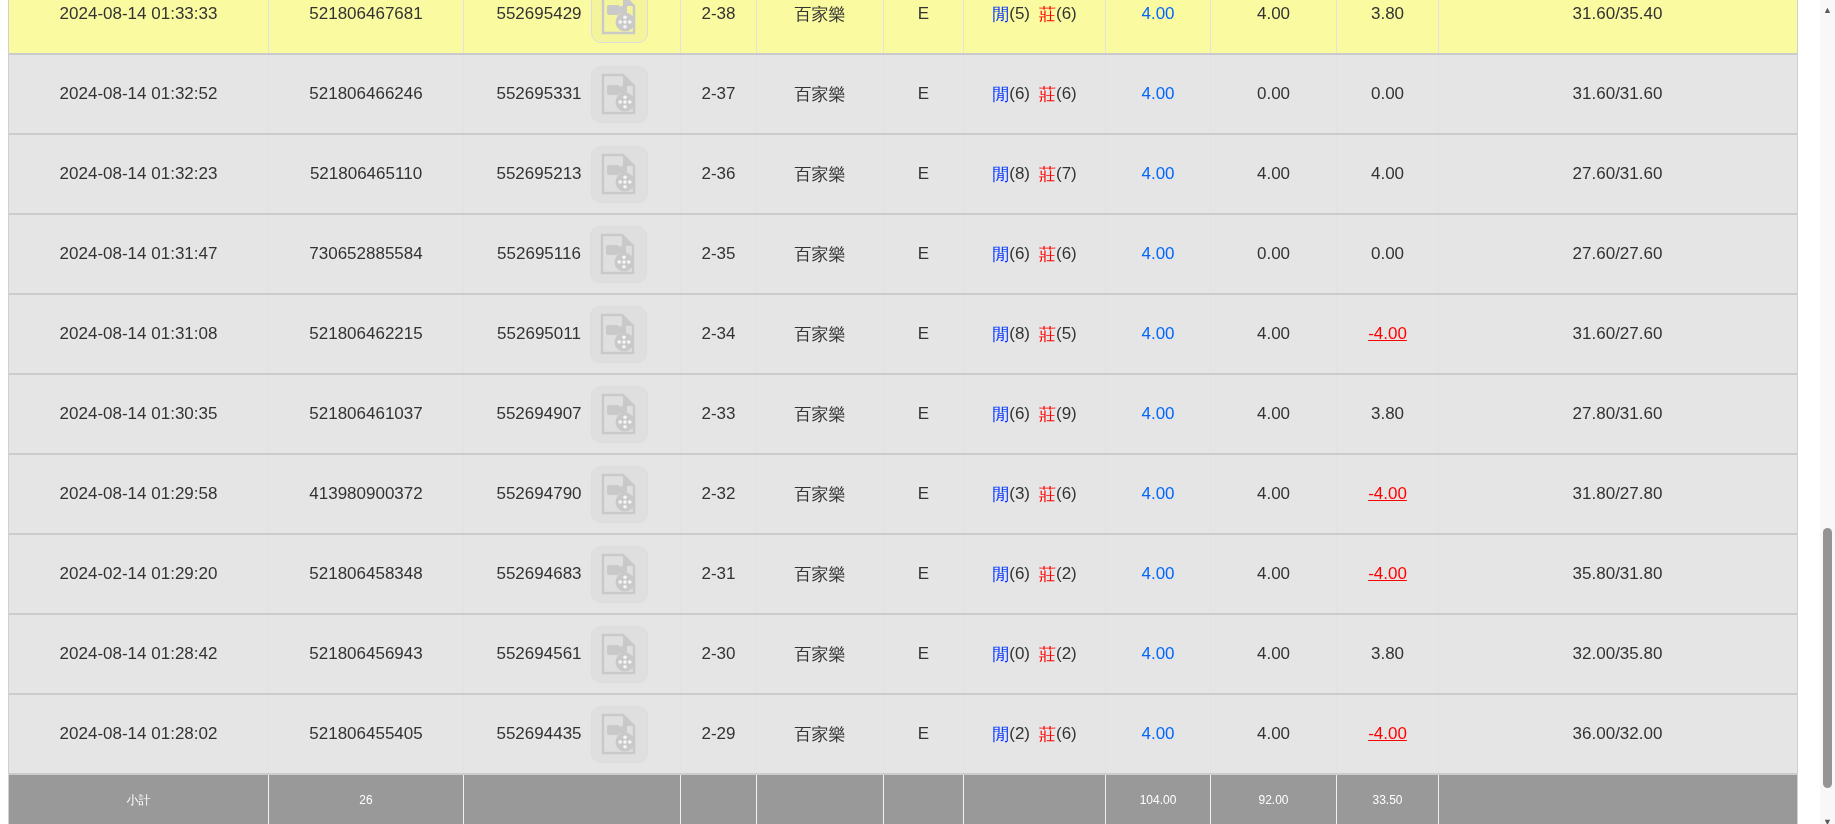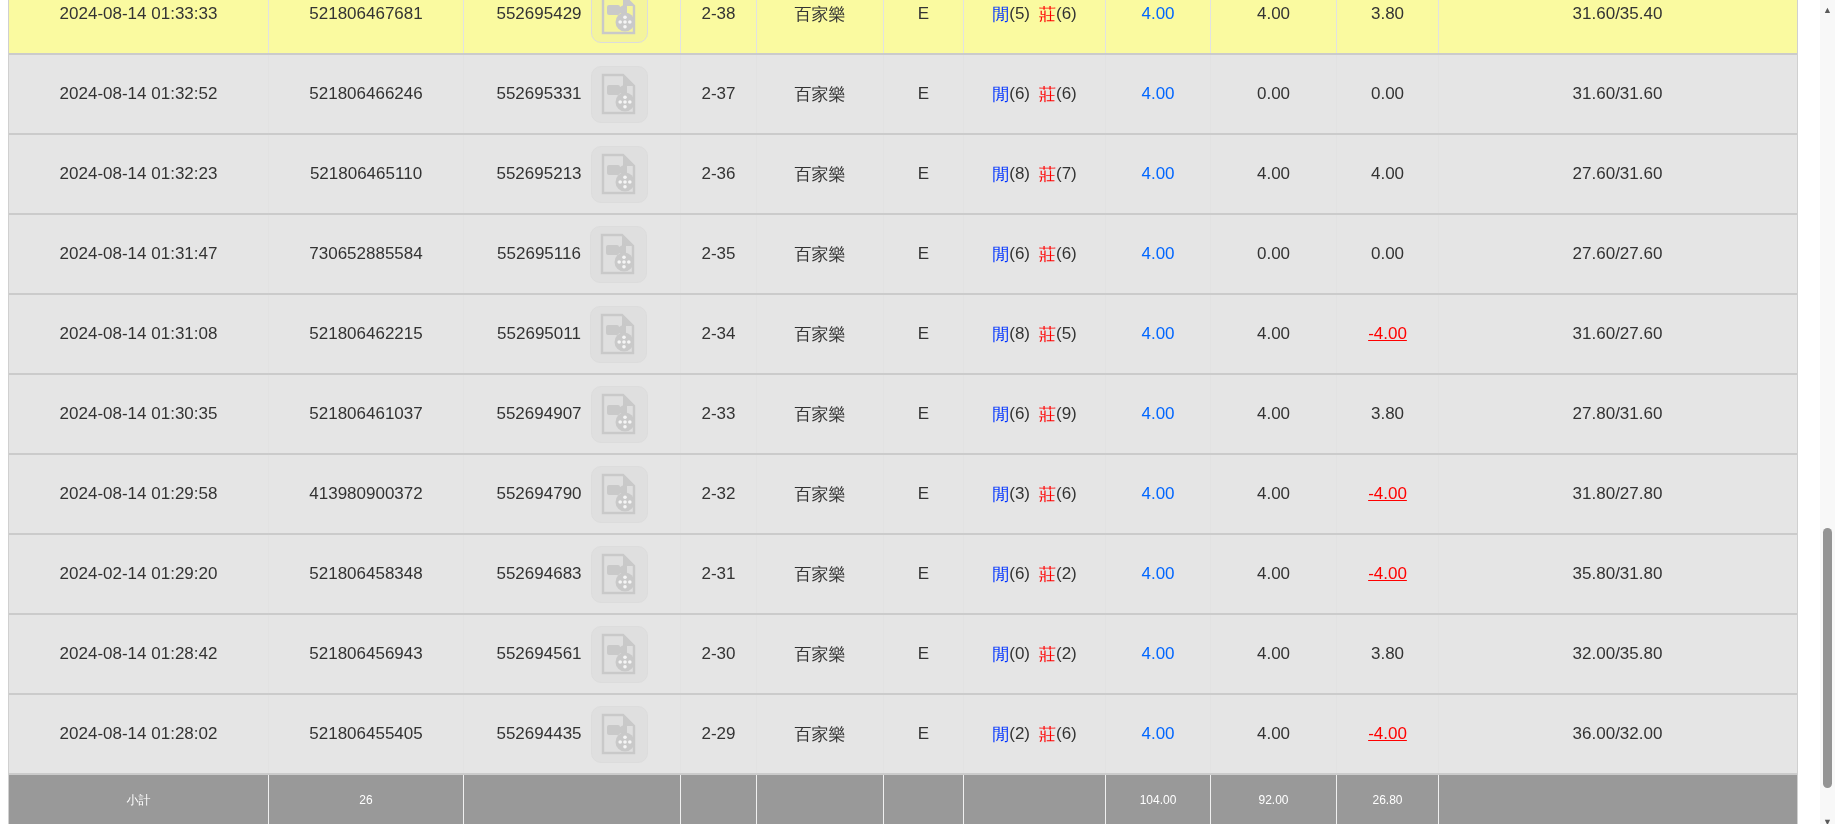--- a/index.html
+++ b/index.html
@@ -454,21 +454,21 @@
   <div class="summary-row">
     <div>小計</div>
     <div>26</div>
     <div></div>
     <div></div>
     <div></div>
     <div></div>
     <div></div>
     <div>104.00</div>
     <div>92.00</div>
-    <div>26.80</div>
+    <div>33.50</div>
     <div></div>
   </div>
 </div>
 
 <div class="scrollbar">
   <div class="scroll-arrow up">▲</div>
   <div class="scroll-thumb"></div>
   <div class="scroll-arrow down">▼</div>
 </div>
 

